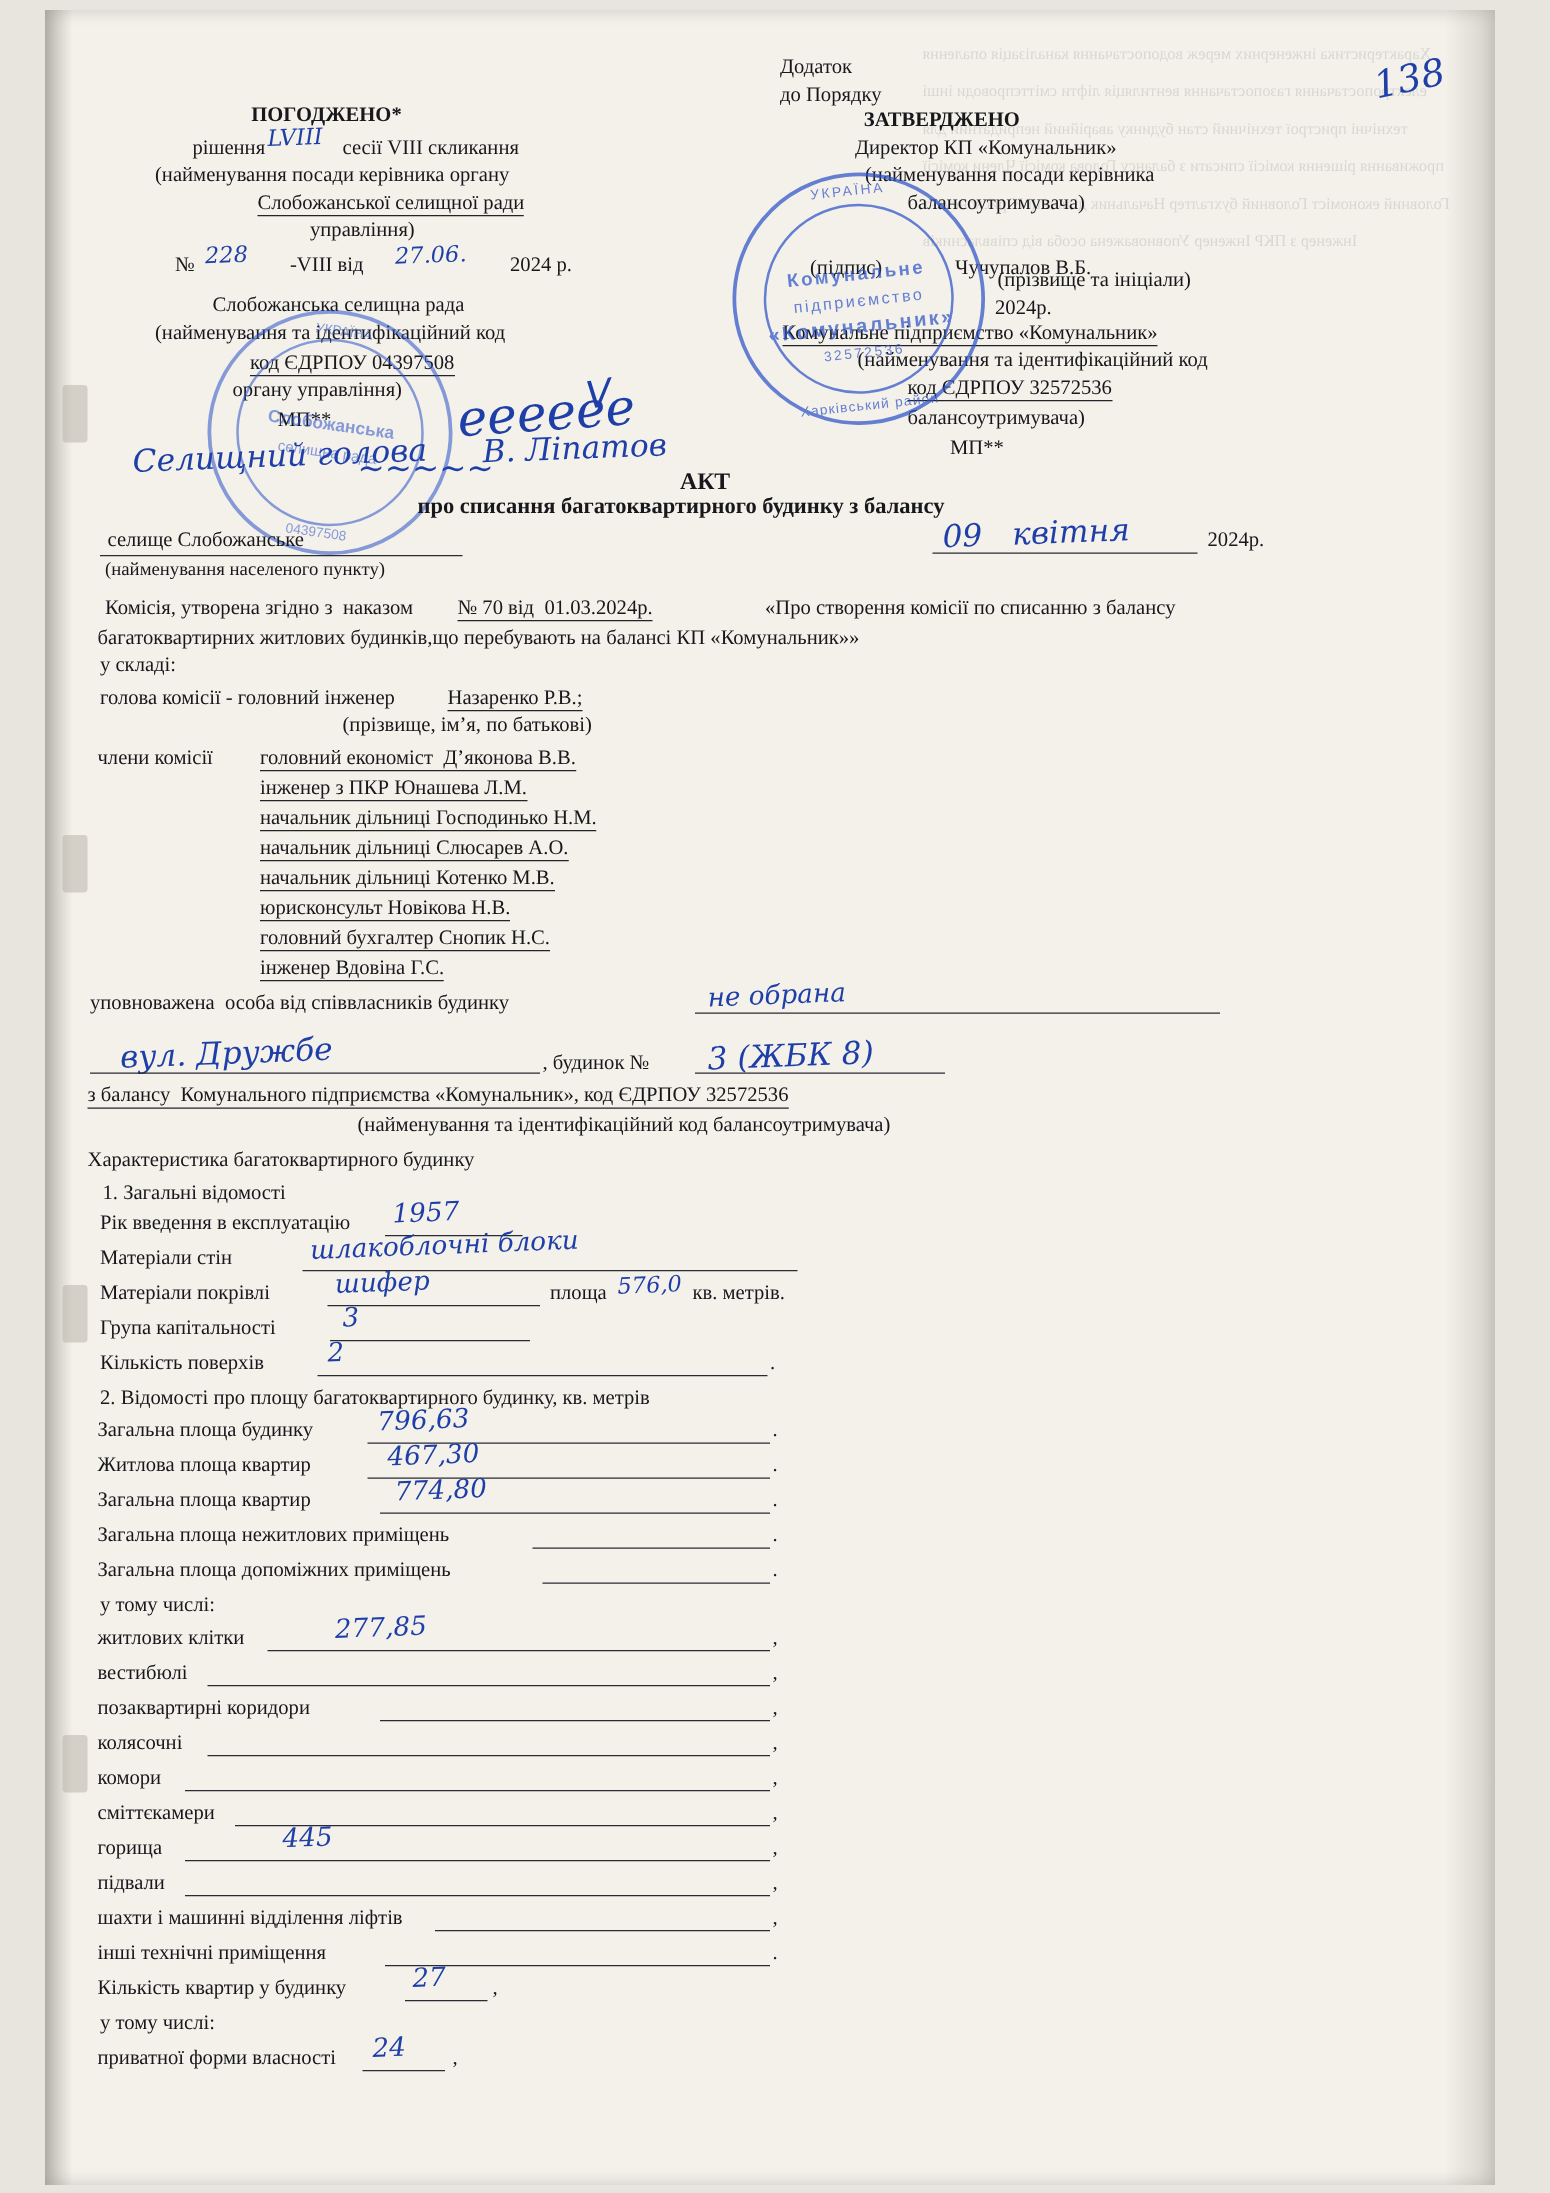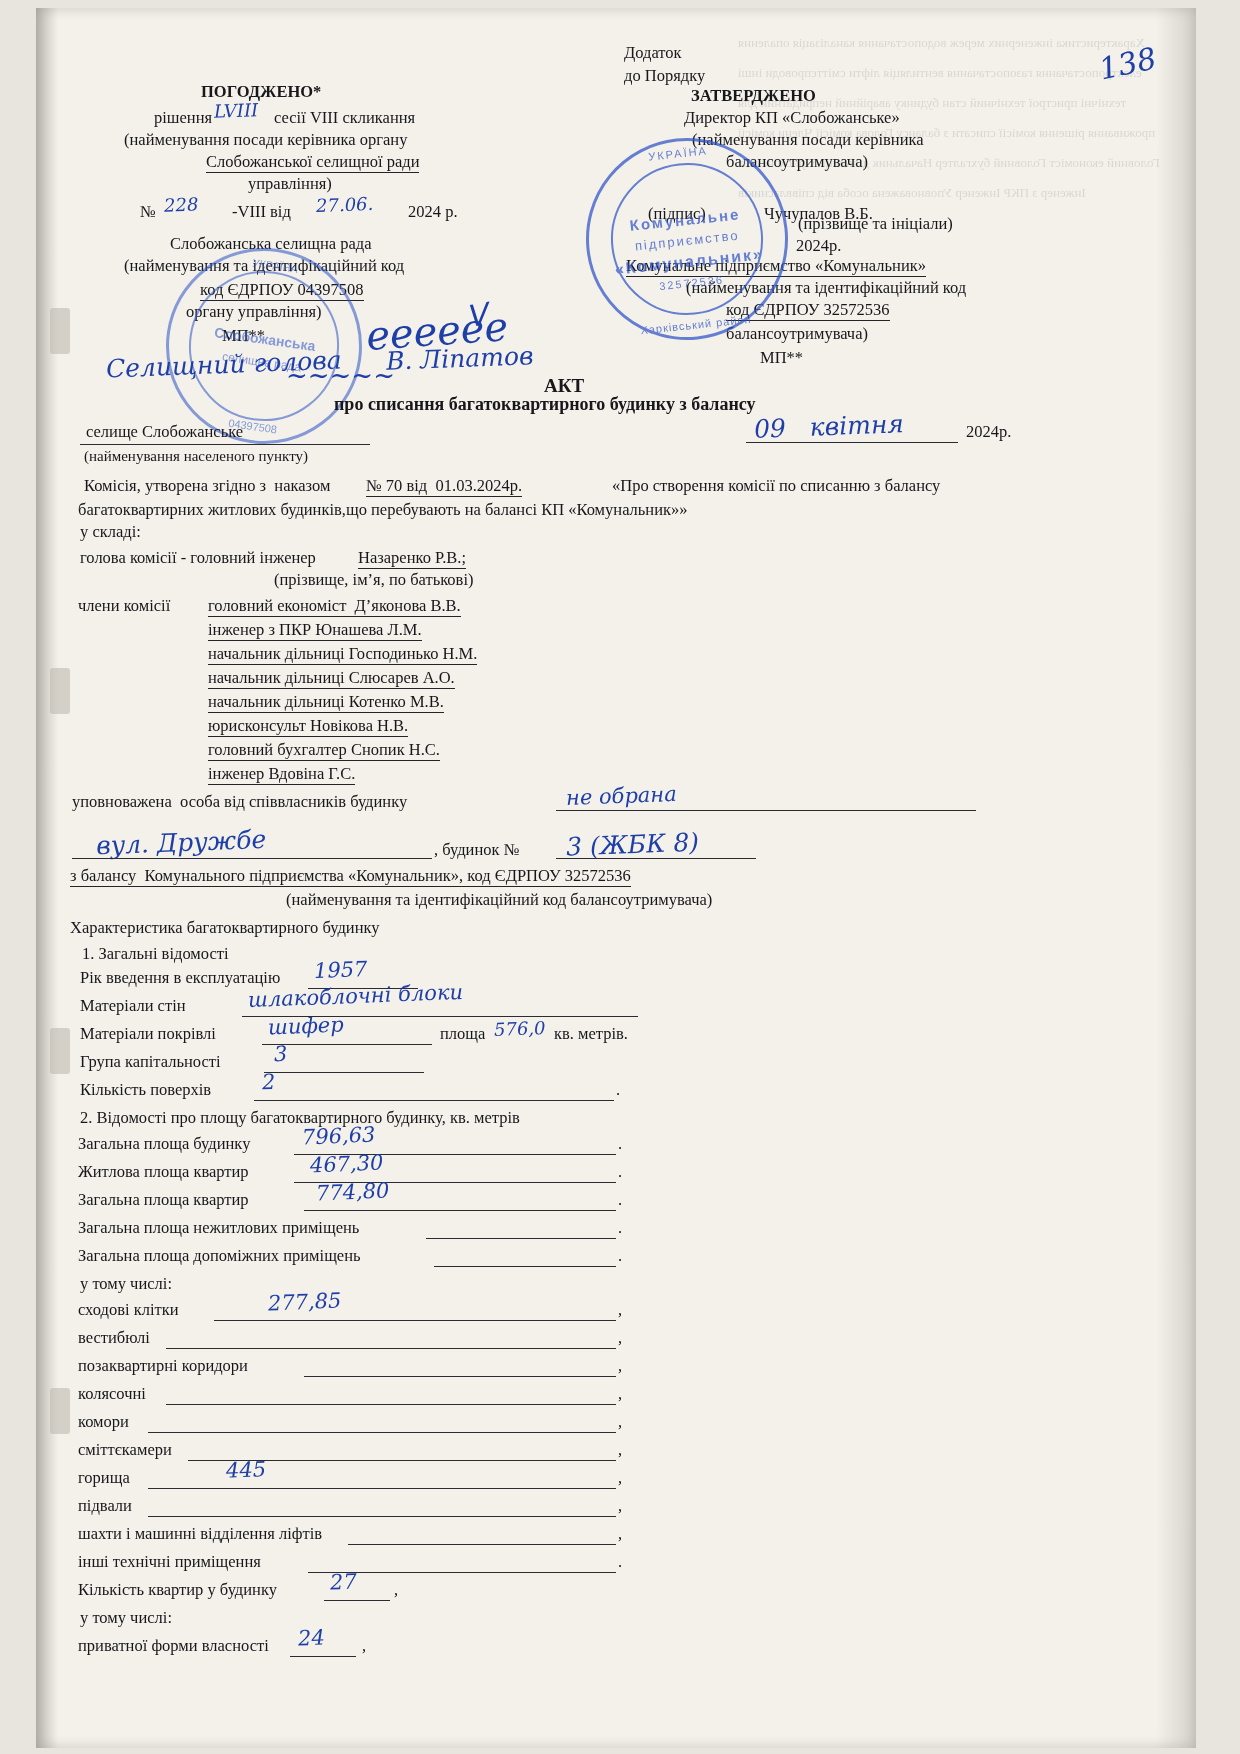--- a/index.html
+++ b/index.html
@@ -138,21 +138,21 @@
 
     <div class="txt" style="left:588px;top:35px;">Додаток</div>
     <div class="txt" style="left:588px;top:58px;">до Порядку</div>
 
     <div class="txt b" style="left:165px;top:74px;">ПОГОДЖЕНО*</div>
     <div class="txt b" style="left:655px;top:78px;">ЗАТВЕРДЖЕНО</div>
 
     <div class="txt" style="left:118px;top:100px;">рішення</div>
     <div class="hand sm" style="left:178px;top:92px;">LVIII</div>
     <div class="txt" style="left:238px;top:100px;">сесії VIII скликання</div>
-    <div class="txt" style="left:648px;top:100px;">Директор КП «Слобожанське»</div>
+    <div class="txt" style="left:648px;top:100px;">Директор КП «Комунальник»</div>
 
     <div class="txt" style="left:88px;top:122px;">(найменування посади керівника органу</div>
     <div class="txt" style="left:656px;top:122px;">(найменування посади керівника</div>
 
     <div class="txt u" style="left:122px;top:144px;margin-left:48px;">Слобожанської селищної ради</div>
     <div class="txt" style="left:690px;top:144px;">балансоутримувача)</div>
 
     <div class="txt" style="left:212px;top:166px;">управління)</div>
 
     <div class="txt" style="left:104px;top:194px;">№</div>
@@ -297,21 +297,21 @@
     <div class="txt" style="left:42px;top:1210px;">Загальна площа нежитлових приміщень</div>
     <div class="line" style="left:390px;top:1230px;width:190px;"></div>
     <div class="txt" style="left:582px;top:1210px;">.</div>
 
     <div class="txt" style="left:42px;top:1238px;">Загальна площа допоміжних приміщень</div>
     <div class="line" style="left:398px;top:1258px;width:182px;"></div>
     <div class="txt" style="left:582px;top:1238px;">.</div>
 
     <div class="txt" style="left:44px;top:1266px;">у тому числі:</div>
 
-    <div class="txt" style="left:42px;top:1292px;">сходові клітки</div>
+    <div class="txt" style="left:42px;top:1292px;">житлових клітки</div>
     <div class="hand" style="left:232px;top:1282px;">277,85</div>
     <div class="line" style="left:178px;top:1312px;width:402px;"></div>
     <div class="txt" style="left:582px;top:1292px;">,</div>
 
     <div class="txt" style="left:42px;top:1320px;">вестибюлі</div>
     <div class="line" style="left:130px;top:1340px;width:450px;"></div>
     <div class="txt" style="left:582px;top:1320px;">,</div>
 
     <div class="txt" style="left:42px;top:1348px;">позаквартирні коридори</div>
     <div class="line" style="left:268px;top:1368px;width:312px;"></div>

